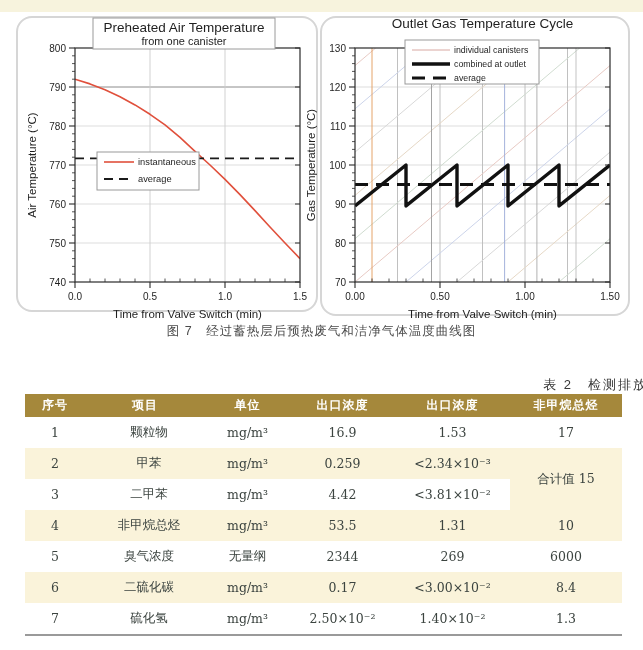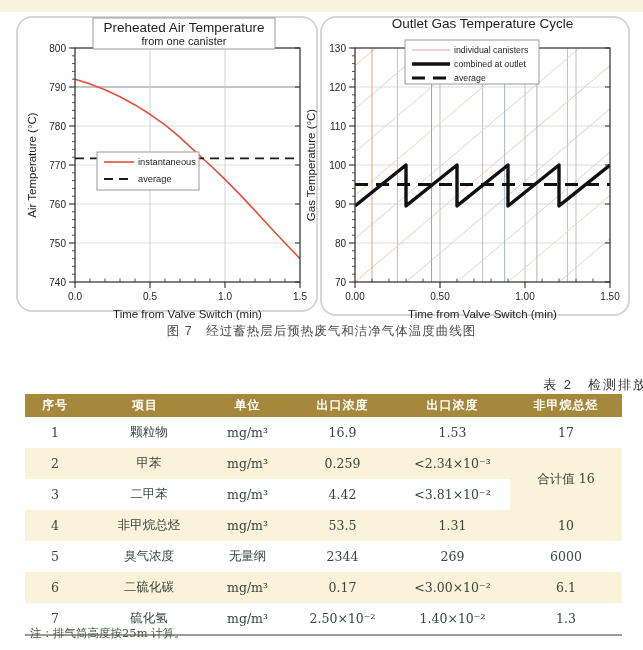--- a/index.html
+++ b/index.html
@@ -310,21 +310,21 @@
           <td>16.9</td>
           <td>1.53</td>
           <td>17</td>
         </tr>
         <tr>
           <td>2</td>
           <td class="item">甲苯</td>
           <td>mg/m³</td>
           <td>0.259</td>
           <td>&lt;2.34×10⁻³</td>
-          <td rowspan="2" class="merged">合计值 16</td>
+          <td rowspan="2" class="merged">合计值 15</td>
         </tr>
         <tr>
           <td>3</td>
           <td class="item">二甲苯</td>
           <td>mg/m³</td>
           <td>4.42</td>
           <td>&lt;3.81×10⁻²</td>
         </tr>
         <tr>
           <td>4</td>
@@ -341,27 +341,26 @@
           <td>2344</td>
           <td>269</td>
           <td>6000</td>
         </tr>
         <tr>
           <td>6</td>
           <td class="item">二硫化碳</td>
           <td>mg/m³</td>
           <td>0.17</td>
           <td>&lt;3.00×10⁻²</td>
-          <td>6.1</td>
+          <td>8.4</td>
         </tr>
         <tr>
           <td>7</td>
           <td class="item">硫化氢</td>
           <td>mg/m³</td>
           <td>2.50×10⁻²</td>
           <td>1.40×10⁻²</td>
           <td>1.3</td>
         </tr>
       </tbody>
   </table>
 
-  <div class="note">注：排气筒高度按25m 计算。</div>
 </div>
 
 </body></html>

